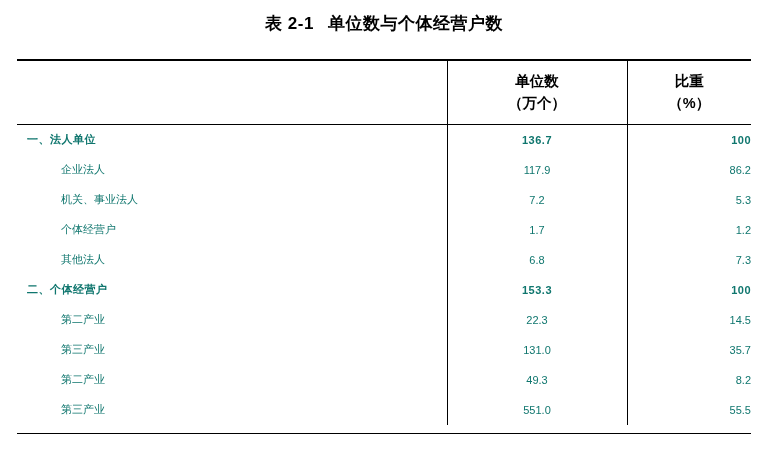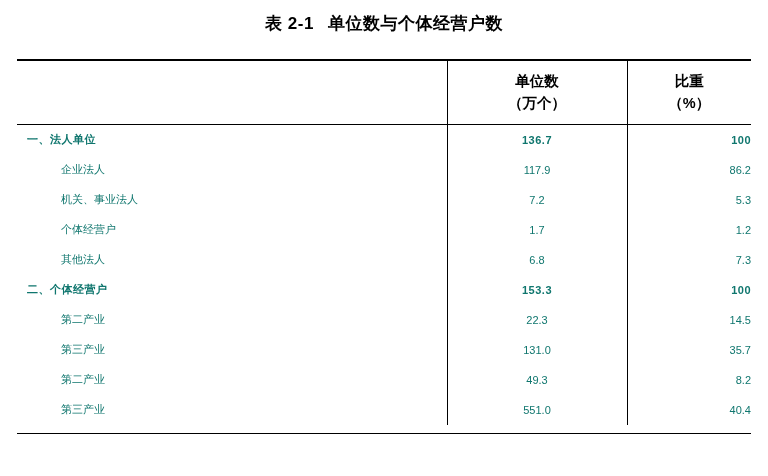--- a/index.html
+++ b/index.html
@@ -183,20 +183,20 @@
           <td class="pct vsep">35.7</td>
         </tr>
         <tr class="level2">
           <td class="label">第二产业</td>
           <td class="num vsep">49.3</td>
           <td class="pct vsep">8.2</td>
         </tr>
         <tr class="level2">
           <td class="label">第三产业</td>
           <td class="num vsep">551.0</td>
-          <td class="pct vsep">40.4</td>
+          <td class="pct vsep">55.5</td>
         </tr>
       </tbody>
   </table>
 
   <div class="bottom-rule"></div>
 
 </div>
 
 </body></html>

